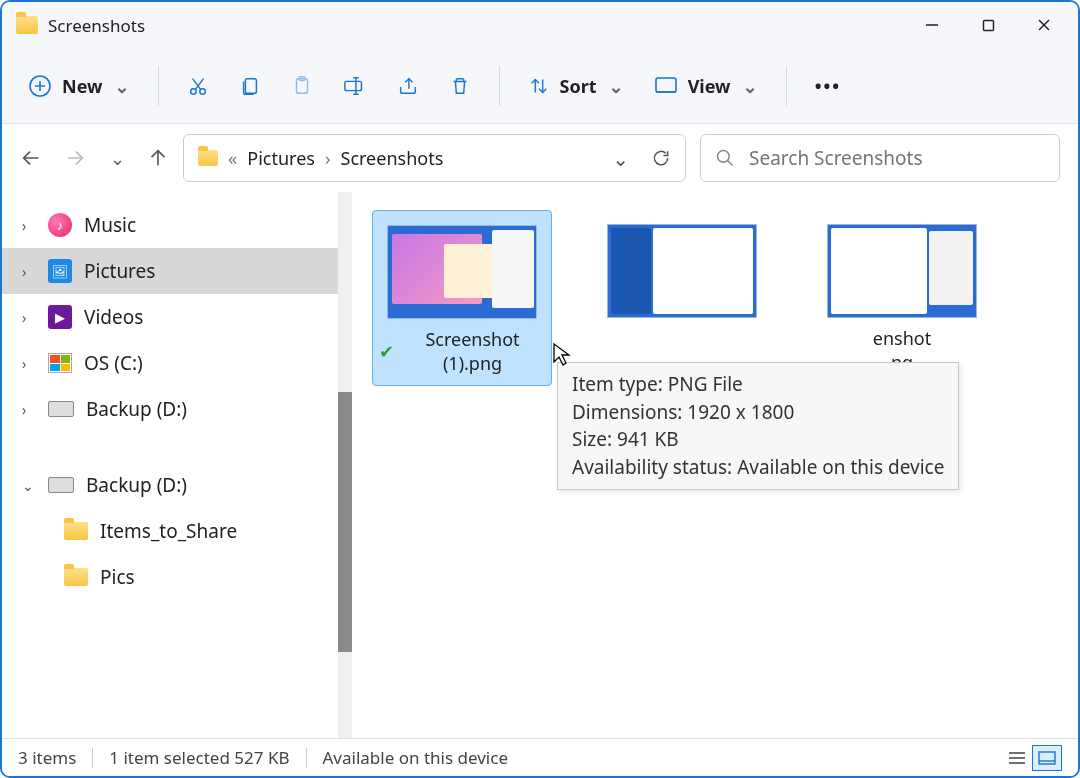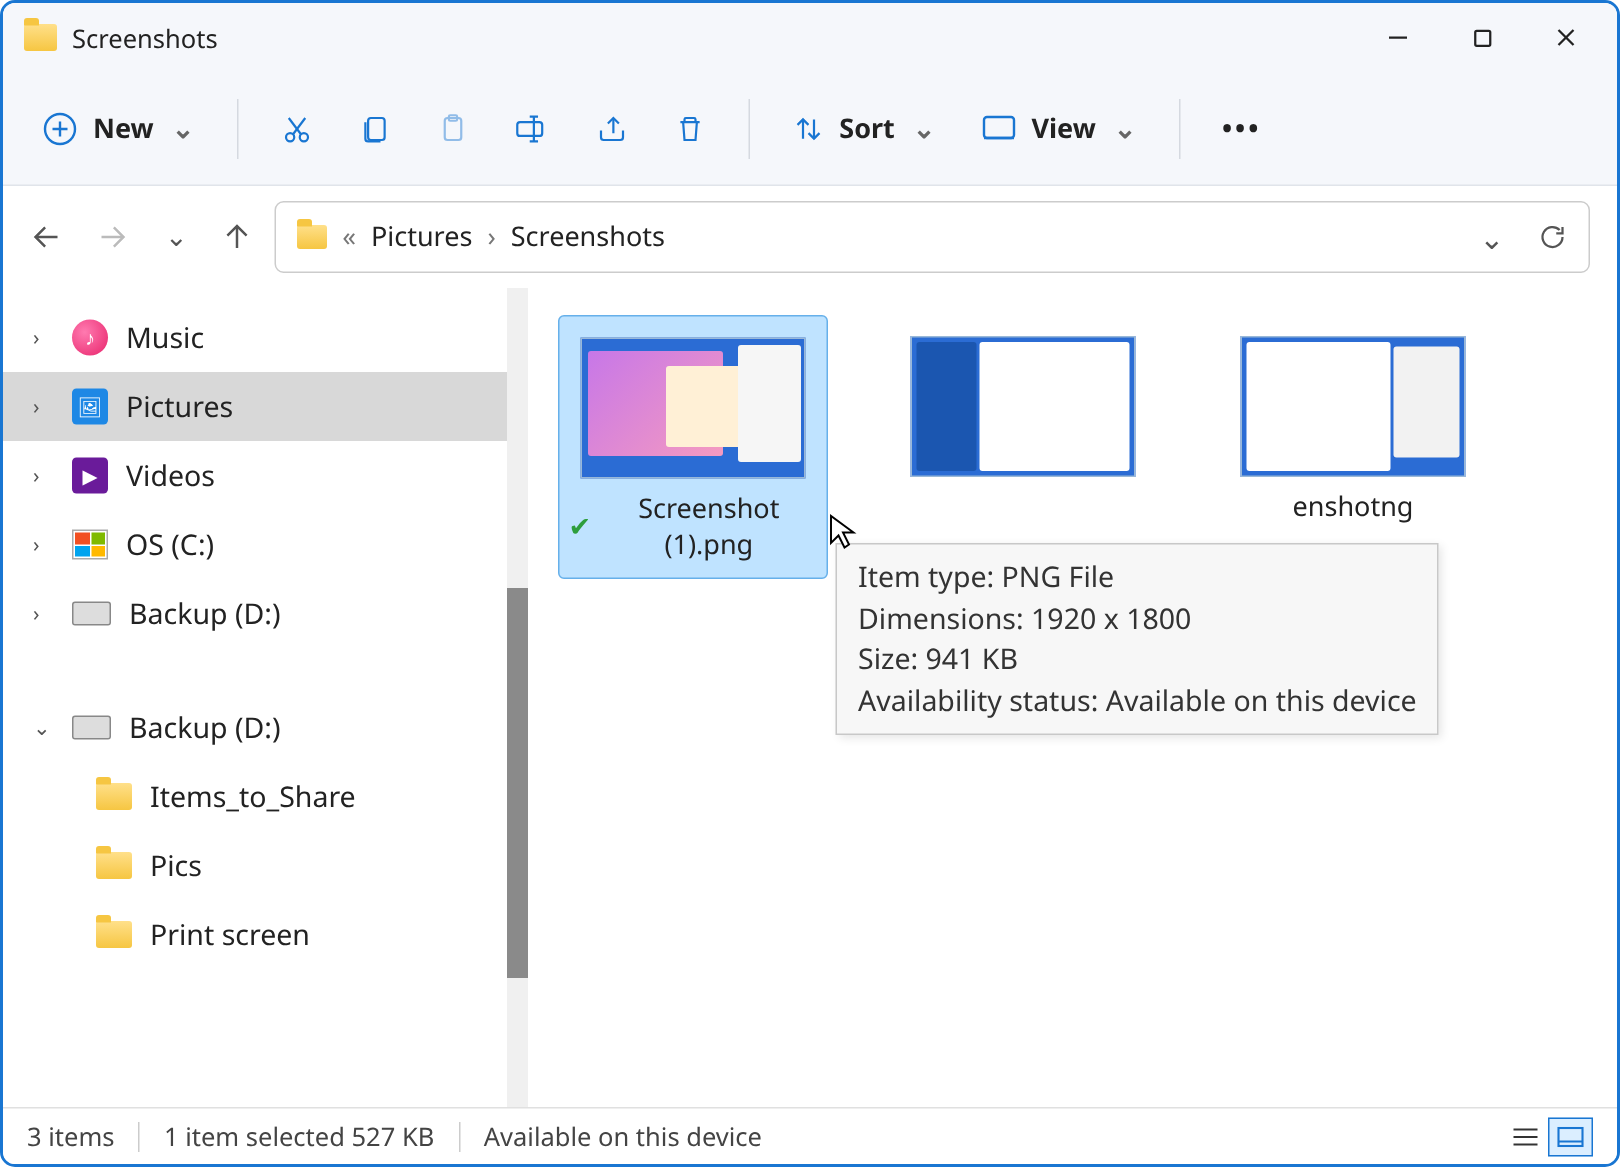--- a/index.html
+++ b/index.html
@@ -229,20 +229,27 @@
     <span class="addr-spacer"></span>
     <span class="chev" style="font-size:20px;color:#555;">⌄</span>
     <span style="margin-left:12px;">
         <svg width="20" height="20" viewBox="0 0 24 24" fill="none" stroke="#555" stroke-width="1.8">
           <path d="M20 12 a8 8 0 1 1 -2.3 -5.6"></path>
           <polyline points="20,4 20,9 15,9"></polyline>
         </svg>
       </span>
   </div>
 
+  <div class="search-box">
+    <svg width="20" height="20" viewBox="0 0 24 24" fill="none" stroke="#888" stroke-width="1.8">
+        <circle cx="10" cy="10" r="7"></circle>
+        <line x1="15" y1="15" x2="21" y2="21"></line>
+      </svg>
+    <input placeholder="Search Screenshots" style="">
+  </div>
 </div>
 
 <div class="body-area">
 
   <div class="sidebar">
     <div class="tree-item">
       <span class="tree-chev">›</span>
       <span class="ic ic-music">♪</span>
       <span>Music</span>
     </div>
@@ -278,24 +285,20 @@
       <span>Backup (D:)</span>
     </div>
     <div class="tree-item level2">
       <span class="ic-folder"></span>
       <span>Items_to_Share</span>
     </div>
     <div class="tree-item level2">
       <span class="ic-folder"></span>
       <span>Pics</span>
     </div>
-    <div class="tree-item level2">
-      <span class="ic-folder"></span>
-      <span>Print screen</span>
-    </div>
 
     <div class="scrollbar">
       <div class="scroll-thumb" style="top:200px;height:260px;"></div>
     </div>
   </div>
 
   <div class="content">
     <div class="file-grid">
       <div class="file-item selected">
         <div class="thumb thumb1">
@@ -314,21 +317,21 @@
           <div class="win winL"></div>
             <div class="win winR"></div>
         </div>
       </div>
 
       <div class="file-item" style="position:relative;">
         <div class="thumb thumb3">
           <div class="win winL"></div>
             <div class="win winR"></div>
         </div>
-        <div class="file-label" style="flex-direction:row; gap:0;">
+        <div class="file-label" style="flex-direction:column; gap:0;">
           <span>enshot</span>
           <span>ng</span>
         </div>
       </div>
     </div>
   </div>
 </div>
 
 <div class="cursor">
   <svg width="20" height="26" viewBox="0 0 20 26">

